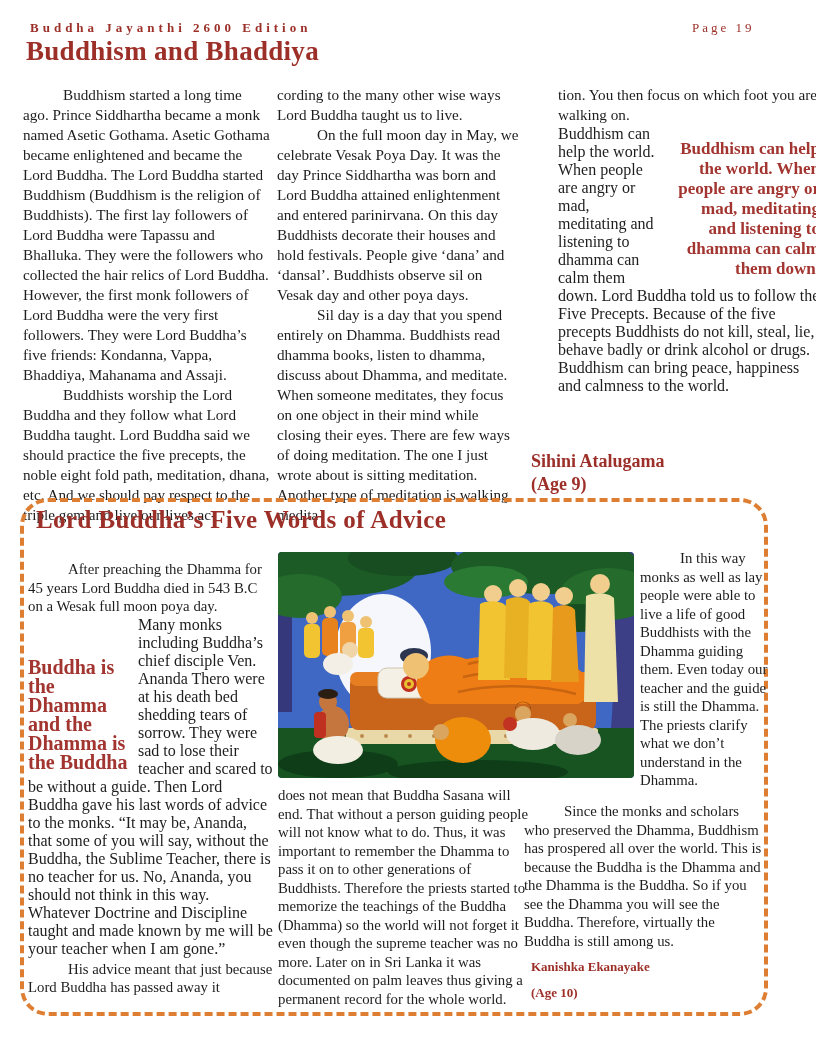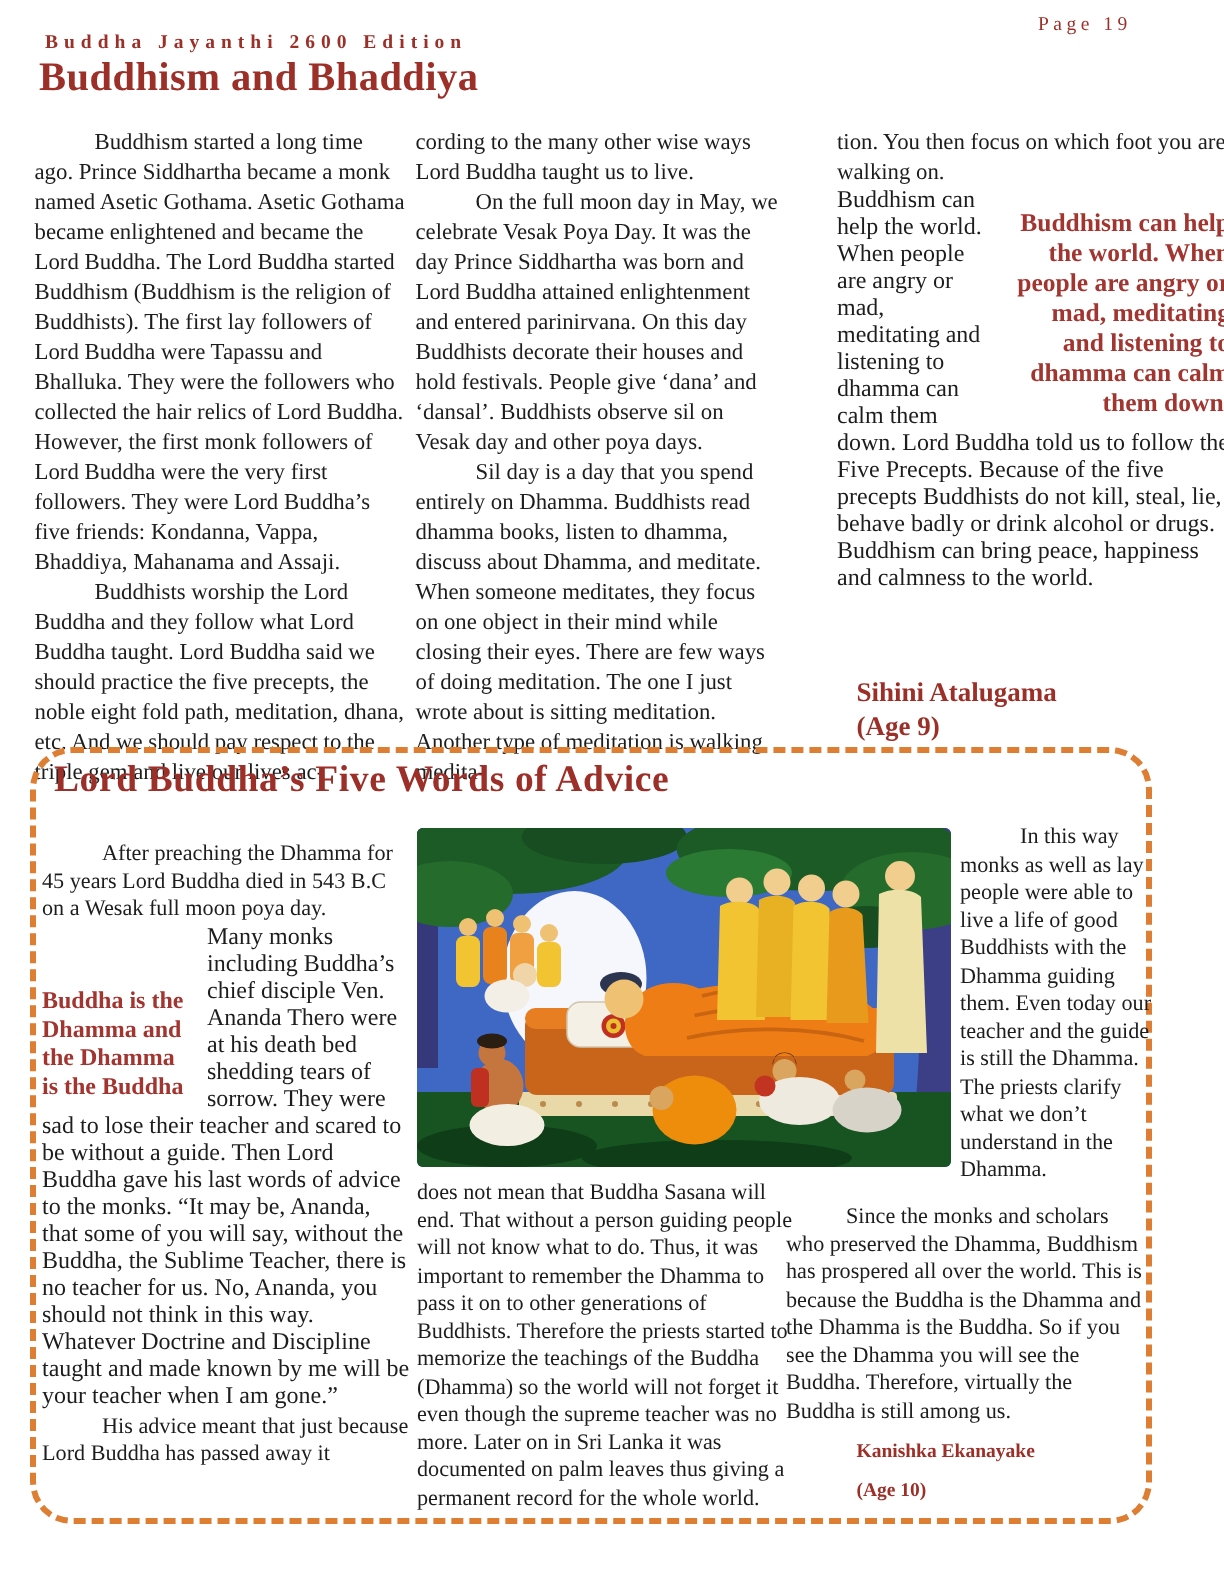--- a/index.html
+++ b/index.html
@@ -22,41 +22,41 @@
   .col p{margin:0;font-size:15.2px;line-height:20px;}
   .indent{text-indent:40px;}
   .gap{margin-top:20px;}
   
   .pq-right{
     float:right;width:150px;margin:14px 0 6px 10px;text-align:right;
     font-weight:bold;font-size:17px;line-height:20px;color:var(--quote_red);
   }
   .pq-left{
     float:left;width:102px;margin:42px 8px 4px 0;text-align:left;
-    font-weight:bold;font-size:16px;line-height:19px;color:var(--quote_red);
+    font-weight:bold;font-size:20px;line-height:19px;color:var(--quote_red);
   }
-  .author{color:var(--maroon);font-weight:bold;line-height:23px;font-size:18px;margin-left:40px;}
+  .author{color:var(--maroon);font-weight:bold;line-height:23px;font-size:18px;}
   .author-lg{font-size:13px;line-height:26px;}
   
   .storybox{
     border:4px dashed var(--border_orange);
     border-radius:28px;
     box-sizing:border-box;
   }
   .h2{font-size:25px;font-weight:bold;color:var(--maroon);letter-spacing:.4px;white-space:nowrap;}
   .boxcol p{margin:0;font-size:14.8px;line-height:18.5px;}
   .imgframe{border-radius:4px;overflow:hidden;line-height:0;}
 </style>
 </head>
 <body>
 
 <div class="page">
 
   <div class="abs kicker" style="left:30px;top:20px;">Buddha Jayanthi 2600 Edition</div>
-  <div class="abs pageno" style="left:692px;top:8px;">Page 19</div>
+  <div class="abs pageno" style="left:692px;top:20px;">Page 19</div>
 
   <div class="abs h1" style="left:26px;top:36px;">Buddhism and Bhaddiya</div>
 
   <div class="abs col" style="left:23px;top:85px;width:247px;">
     <p class="indent">Buddhism started a long time ago. Prince Siddhartha became a monk named Asetic Gothama. Asetic Gothama became enlightened and became the Lord Buddha. The Lord Buddha started Buddhism (Buddhism is the religion of Buddhists). The first lay followers of Lord Buddha were Tapassu and Bhalluka. They were the followers who collected the hair relics of Lord Buddha. However, the first monk followers of Lord Buddha were the very first followers. They were Lord Buddha’s five friends: Kondanna, Vappa, Bhaddiya, Mahanama and Assaji.</p>
     <p class="indent gap">Buddhists worship the Lord Buddha and they follow what Lord Buddha taught. Lord Buddha said we should practice the five precepts, the noble eight fold path, meditation, dhana, etc. And we should pay respect to the triple gem and live our lives ac-</p>
   </div>
 
   <div class="abs col" style="left:277px;top:85px;width:245px;">
     <p>cording to the many other wise ways Lord Buddha taught us to live.</p>

